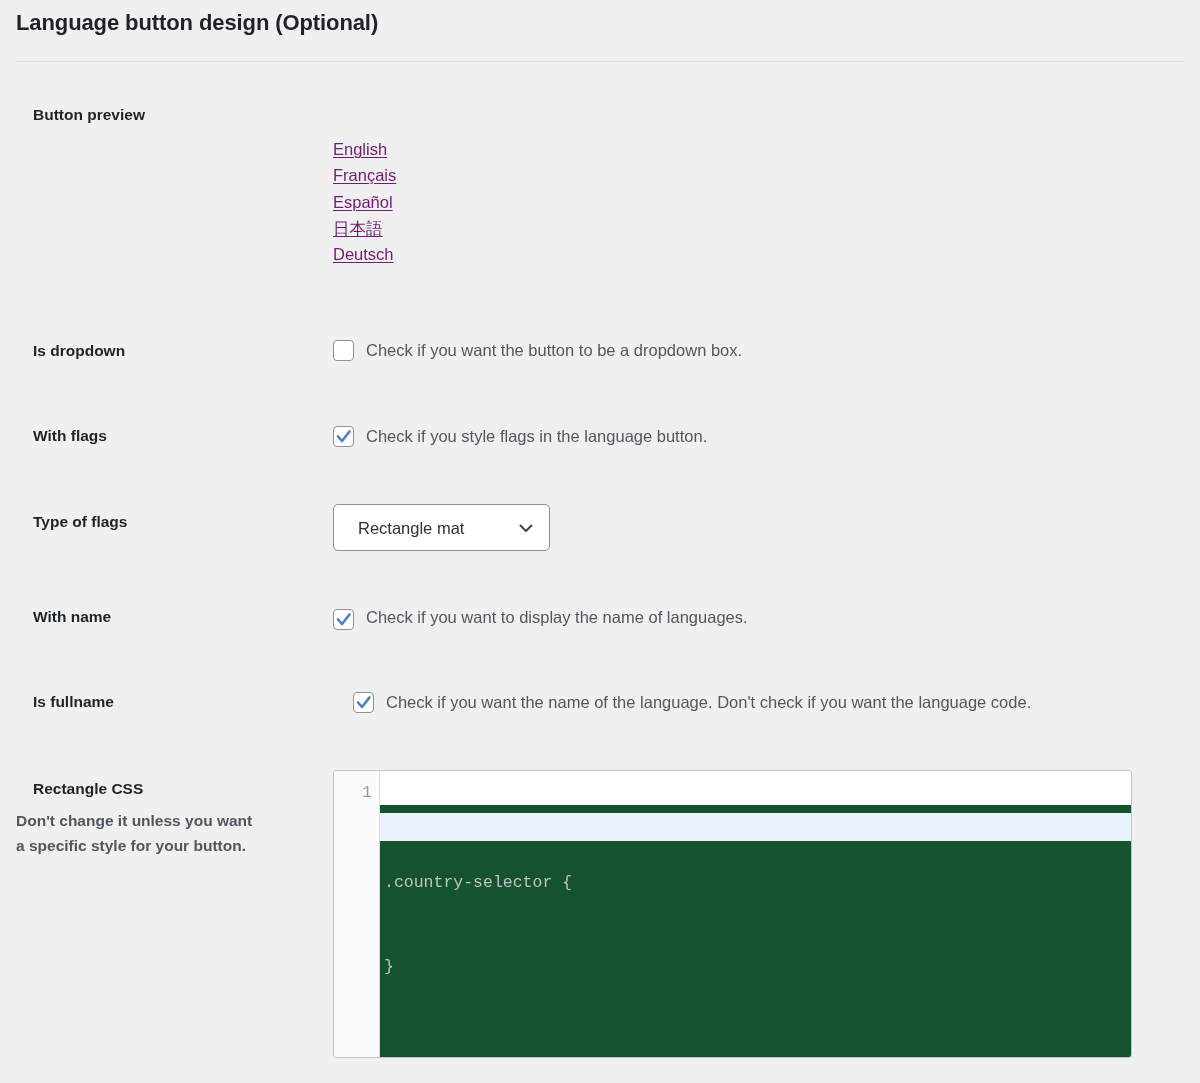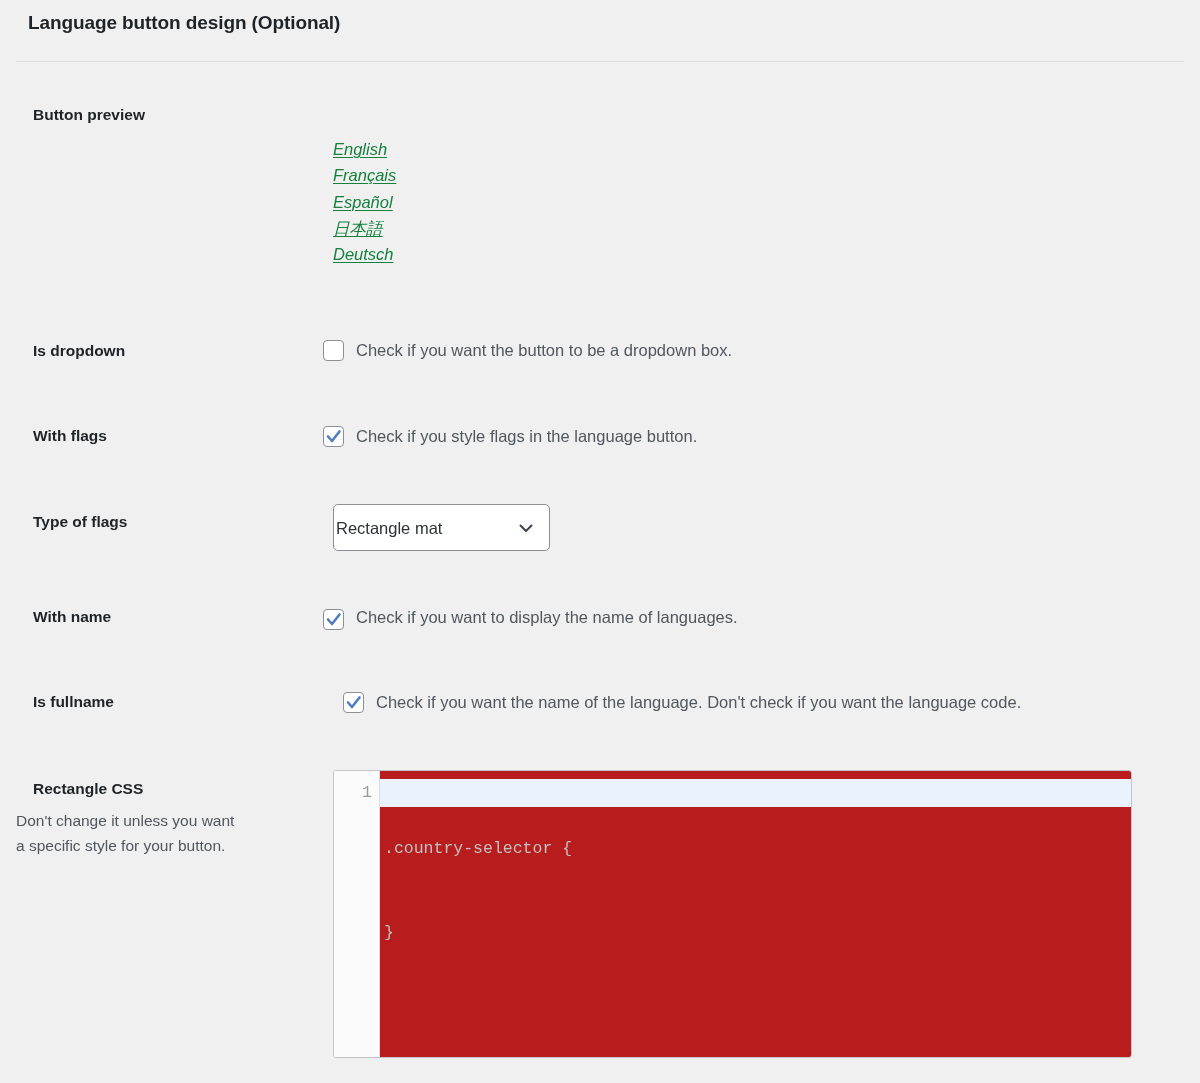--- a/index.html
+++ b/index.html
@@ -21,26 +21,25 @@
     width: 1200px;
     height: 1083px;
     box-sizing: border-box;
   }
 
   
   .section-title {
     position: absolute;
     left: 16px;
     top: 10px;
-    font-size: 19px;
+    font-size: 22px;
     font-weight: 700;
     letter-spacing: -0.1px;
     color: #1d2327;
     line-height: 26px;
-    margin-left: 12px;
   }
   .section-divider {
     position: absolute;
     left: 16px;
     top: 61px;
     width: 1168px;
     height: 1px;
     background: #dcdcde;
   }
 
@@ -58,56 +57,55 @@
     font-size: 15.5px;
     font-weight: 700;
     color: #1d2327;
     line-height: 22px;
   }
   .row-sublabel {
     position: absolute;
     left: 16px;
     width: 290px;
     font-size: 15.5px;
-    font-weight: 400;
+    font-weight: 700;
     color: #50575e;
     line-height: 25px;
   }
   .row-field {
     position: absolute;
     left: 333px;
     top: 0;
   }
 
   
   .lang-list {
     position: absolute;
     left: 333px;
     top: 136px;
   }
   .lang-link {
     display: block;
     font-size: 16.5px;
     line-height: 26.3px;
-    color: #15803d;
+    color: #701a75;
     text-decoration: underline;
     text-underline-offset: 2px;
     text-decoration-thickness: 1px;
     cursor: pointer;
     white-space: nowrap;
-    font-style: italic;
   }
   .lang-link.jp {
     font-size: 16.5px;
   }
 
   
   .cb-wrap {
     position: absolute;
-    left: 323px;
+    left: 333px;
     display: flex;
     align-items: flex-start;
   }
   .cbox {
     position: relative;
     width: 21px;
     height: 21px;
     min-width: 21px;
     box-sizing: border-box;
     background: #ffffff;
@@ -139,21 +137,21 @@
     width: 217px;
     height: 47px;
     background: #ffffff;
     border: 1px solid #8c8f94;
     border-radius: 5px;
     cursor: pointer;
     display: flex;
     align-items: center;
   }
   .select-value {
-    margin-left: 2px;
+    margin-left: 24px;
     font-size: 16.5px;
     color: #2c3338;
     line-height: 22px;
   }
   .select-chevron {
     position: absolute;
     right: 14px;
     top: 50%;
     transform: translateY(-50%);
     width: 18px;
@@ -187,22 +185,23 @@
     right: 7px;
     top: 8px;
     font-family: "Liberation Mono", "DejaVu Sans Mono", monospace;
     font-size: 16.5px;
     line-height: 28px;
     color: #999999;
   }
   .editor-code {
     flex: 1;
     position: relative;
-    background: #b91c1c;
+    background: #14532d;
     cursor: text;
+    margin-top: 34px;
   }
   .active-line {
     position: absolute;
     left: 0;
     top: 8px;
     right: 0;
     height: 28px;
     background: #eaf2fd;
   }
   .code-lines {

